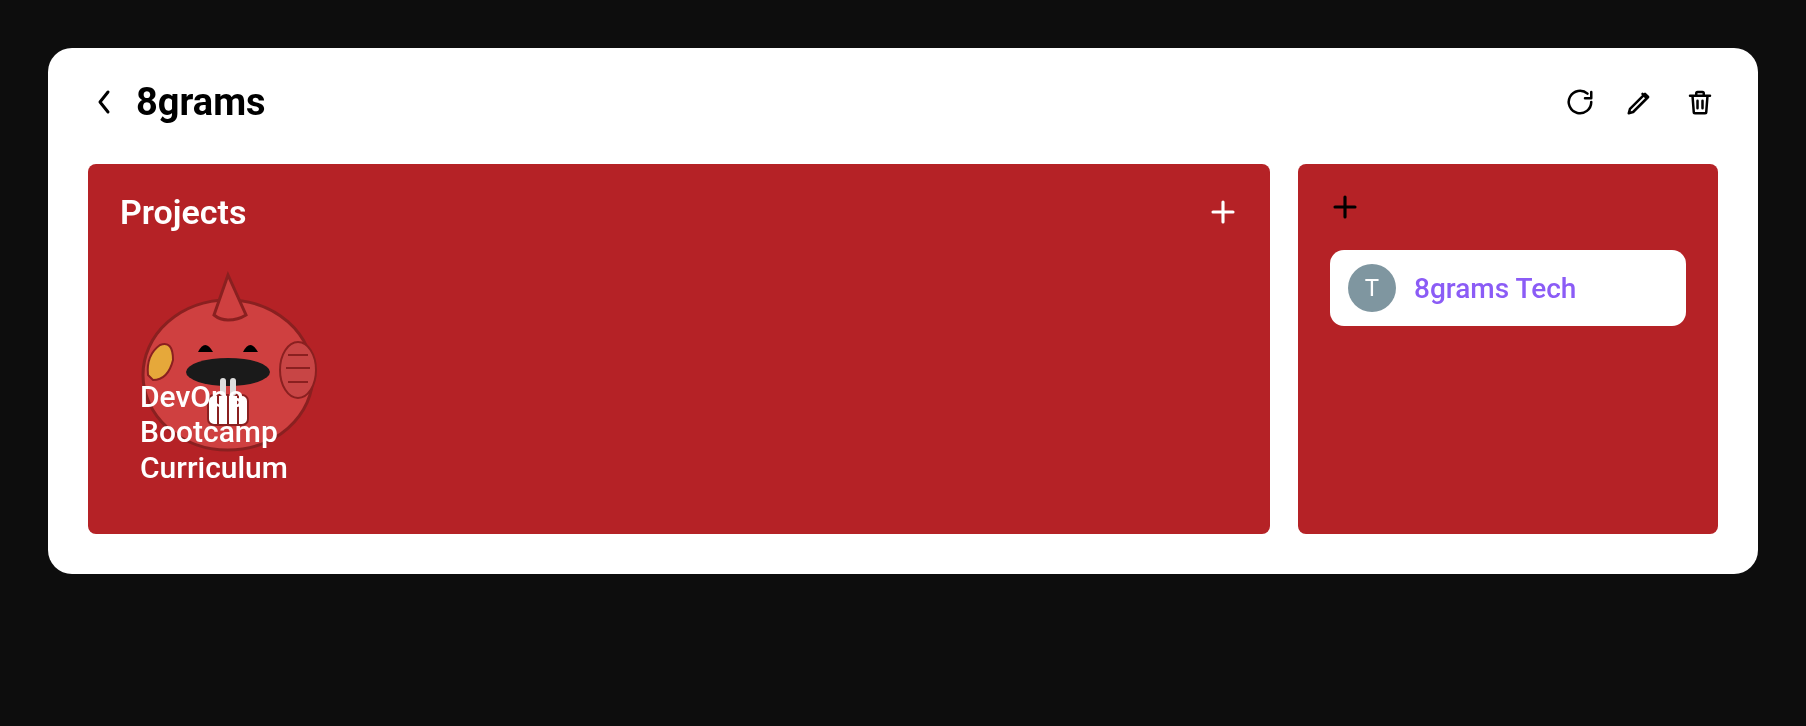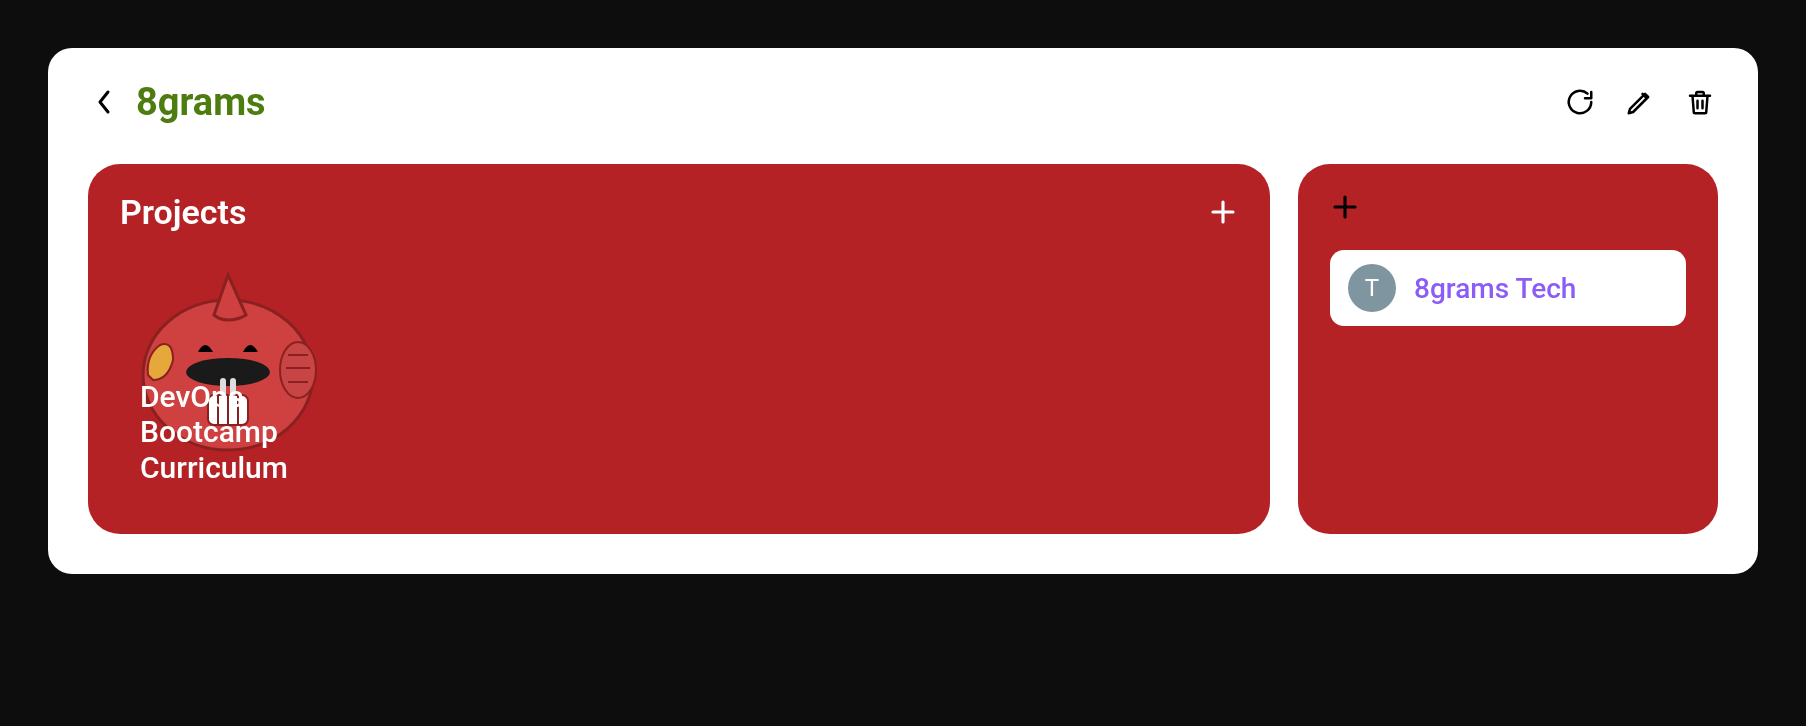--- a/index.html
+++ b/index.html
@@ -34,42 +34,42 @@
       cursor: pointer;
       display: flex;
       align-items: center;
       justify-content: center;
       width: 32px;
       height: 32px;
     }
     .title {
       font-size: 38px;
       font-weight: 700;
-      color: #4d7c0f;
+      color: #000000;
     }
     .header-right {
       display: flex;
       align-items: center;
       gap: 24px;
     }
     .icon-btn {
       cursor: pointer;
       display: flex;
       align-items: center;
       justify-content: center;
       width: 36px;
       height: 36px;
     }
     .panels {
       display: flex;
       gap: 28px;
     }
     .panel {
       background: #b52226;
-      border-radius: 32px;
+      border-radius: 8px;
       padding: 28px 32px 36px 32px;
       color: #fff;
     }
     .panel-projects {
       flex: 1;
       min-height: 370px;
     }
     .panel-members {
       width: 420px;
       min-height: 370px;

